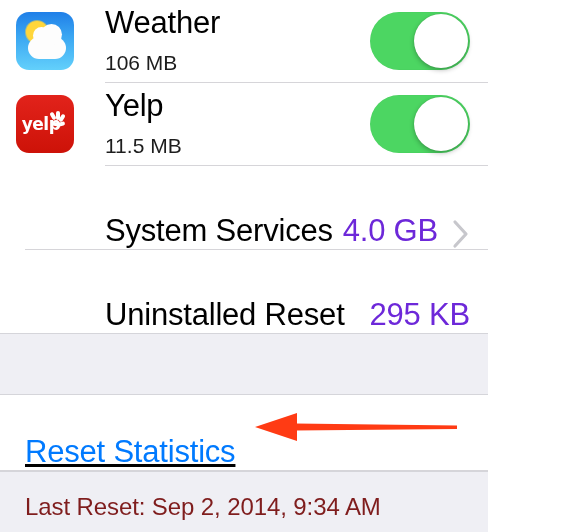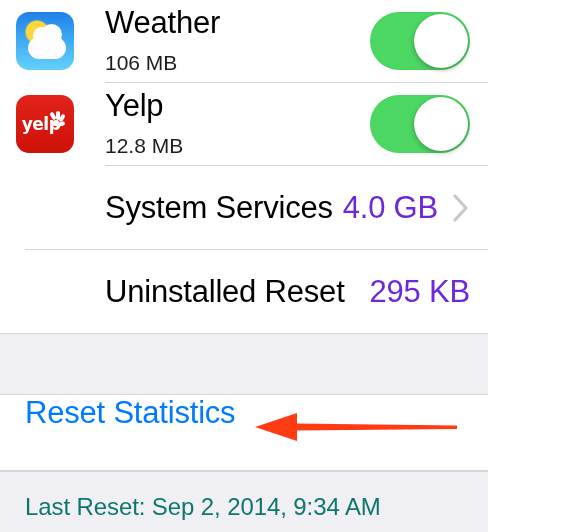--- a/index.html
+++ b/index.html
@@ -28,21 +28,21 @@
   .row {
     position: relative;
     display: flex;
     align-items: center;
     box-sizing: border-box;
     padding-left: 16px;
     padding-right: 18px;
     background: #ffffff;
   }
   .row-app { height: 82px; }
-  .row-plain { height: 83px; padding-left: 105px; }
+  .row-plain { height: 83px; padding-left: 105px; align-items: flex-end; }
 
   .app-icon {
     width: 58px;
     height: 58px;
     border-radius: 13px;
     flex: 0 0 58px;
     margin-right: 31px;
     position: relative;
     overflow: hidden;
   }
@@ -204,23 +204,24 @@
 
   
   .action-section {
     background: #ffffff;
     position: relative;
     height: 75px;
   }
   .action-row {
     height: 75px;
     display: flex;
-    align-items: flex-start;
+    align-items: flex-end;
     padding-left: 25px;
     box-sizing: border-box;
+    text-decoration: underline;
   }
   .action-label {
     font-size: 31px;
     color: #007aff;
     letter-spacing: -0.2px;
   }
 
   
   .annotation-arrow {
     position: absolute;
@@ -236,21 +237,21 @@
     background: #efeff4;
     height: 71px;
     display: flex;
     align-items: center;
     padding-left: 25px;
     box-sizing: border-box;
     border-top: 1px solid #d5d5da;
   }
   .footer-text {
     font-size: 24px;
-    color: #0f766e;
+    color: #7f1d1d;
     letter-spacing: -0.1px;
   }
 </style>
 </head>
 <body>
 
 <div class="screen">
 
   <div class="list-section">
 
@@ -275,21 +276,21 @@
         <div class="burst">
           <span class="b1"></span>
             <span class="b2"></span>
             <span class="b3"></span>
           <span class="b4"></span>
             <span class="b5"></span>
         </div>
       </div>
       <div class="row-text">
         <div class="row-title">Yelp</div>
-        <div class="row-sub">12.8 MB</div>
+        <div class="row-sub">11.5 MB</div>
       </div>
       <div class="toggle">
         <div class="knob"></div>
       </div>
     </div>
     <div class="sep sep-inset-icon"></div>
 
     <div class="row row-plain">
       <div class="plain-title">System Services</div>
       <div class="row-value">4.0 GB</div>

